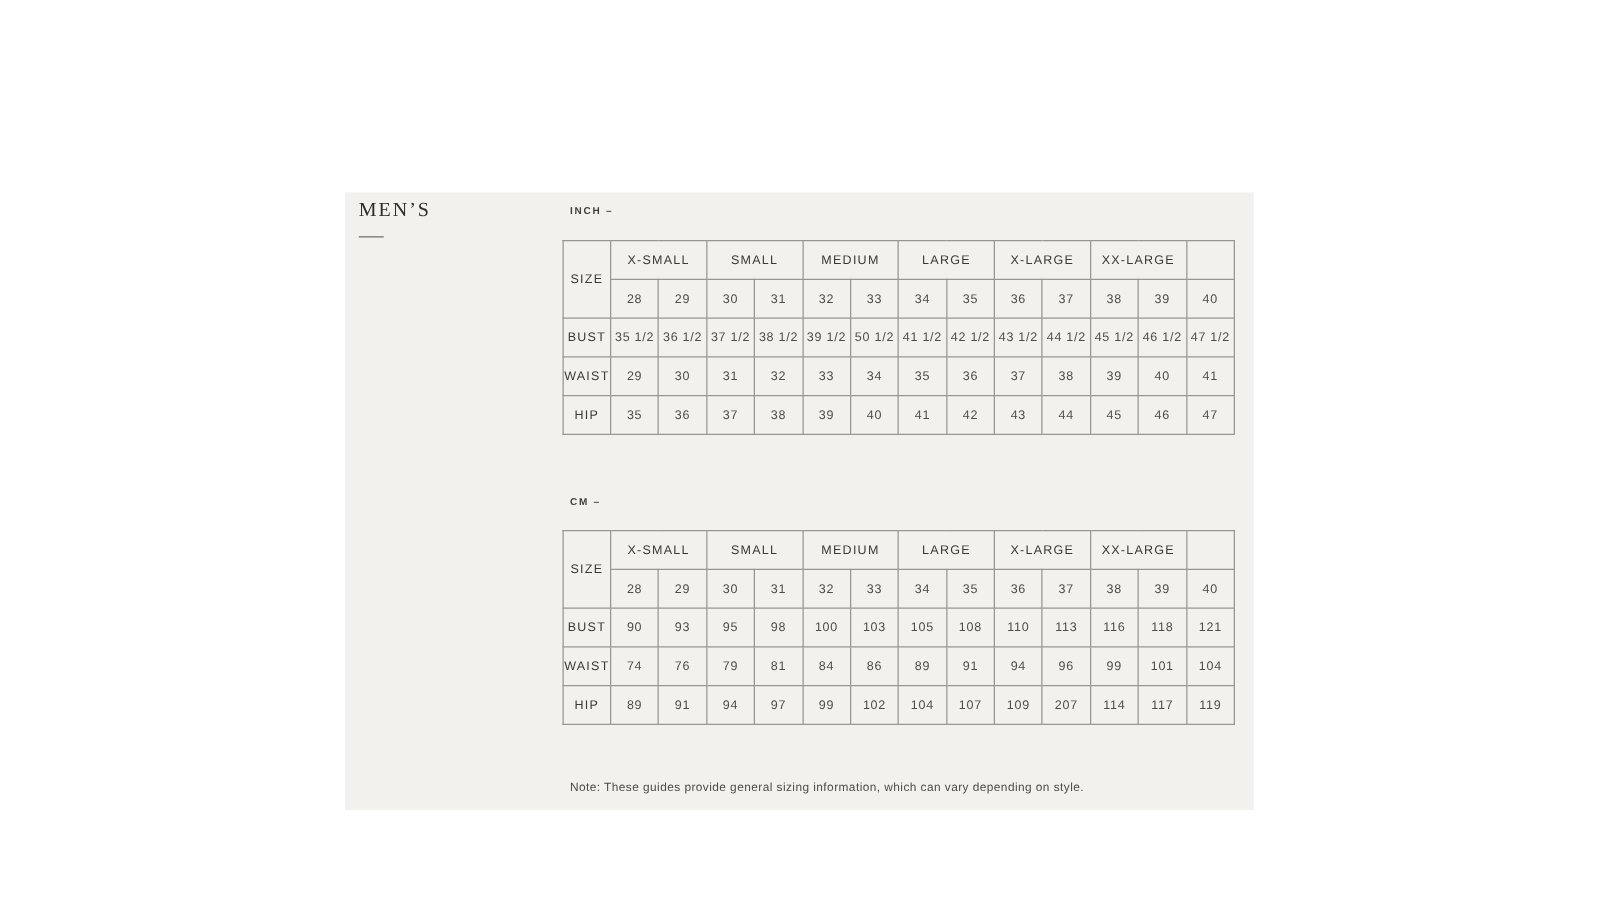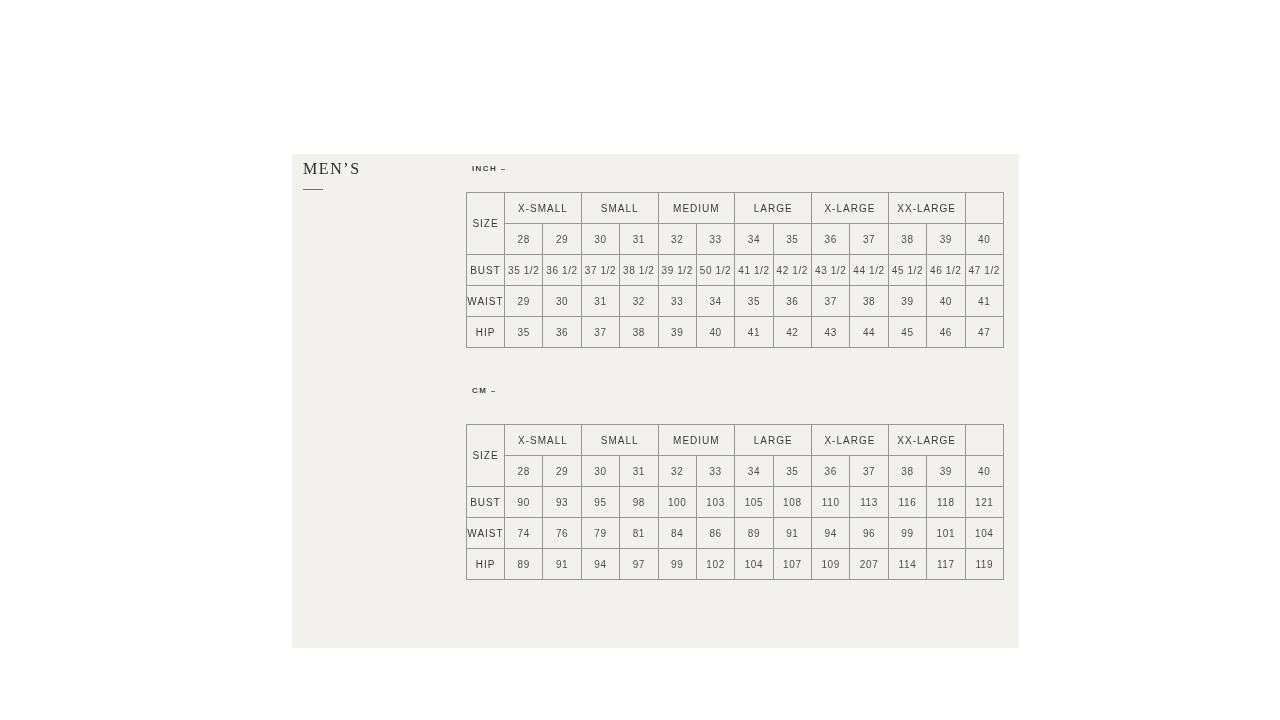--- a/index.html
+++ b/index.html
@@ -9,33 +9,33 @@
 
   
   .logo { position:absolute; top:74px; left:0; width:100%; text-align:center;
           color:#1d1c1a; cursor:pointer; white-space:nowrap; }
   .logo-main { font-weight:bold; font-size:15px; letter-spacing:0.8px; }
   .logo-of { font-style:italic; font-weight:bold; font-size:10px; margin:0 2px;
              vertical-align:1px; }
 
   
   .panel { position:absolute; left:276px; top:154px; width:727px; height:494px;
-           background:#f2f1ee;margin-left:16px; }
+           background:#f2f1ee; }
 
   
   .side { position:absolute; left:11px; top:6px; }
   .side-link { display:block; color:#2e2d2b; text-decoration:none; cursor:pointer;
                font-family:"Liberation Serif", serif; font-size:16px; letter-spacing:1.6px; }
   .side-dash { display:block; width:20px; height:1px; background:#6f6e6b; margin-top:11px; }
 
   
   .unit-label { position:absolute; left:180px; font-size:8px; font-weight:bold;
                 letter-spacing:1.4px; color:#403f3c; }
   .unit-label.u-inch { top:10px; }
-  .unit-label.u-cm   { top:232px; }
+  .unit-label.u-cm   { top:243px; }
 
   
   .size-table { position:absolute; left:174px; width:538px;
                 border-collapse:collapse; table-layout:fixed; }
   .size-table.t-inch { top:38px; }
   .size-table.t-cm   { top:270px; }
   .size-table th, .size-table td { border:1px solid #98968f; height:31px; padding:0;
                                    text-align:center; vertical-align:middle;
                                    font-weight:normal; }
   .cell-label { font-size:10px; font-weight:bold; letter-spacing:1px; color:#3a3936; }
@@ -247,15 +247,16 @@
             <td class="cell-value">107</td>
             <td class="cell-value">109</td>
             <td class="cell-value">207</td>
             <td class="cell-value">114</td>
             <td class="cell-value">117</td>
             <td class="cell-value">119</td>
           </tr>
         </tbody>
       </table>
 
+    <p class="note">Note: These guides provide general sizing information, which can vary depending on style.</p>
 
   </main>
 </div>
 
 </body></html>

